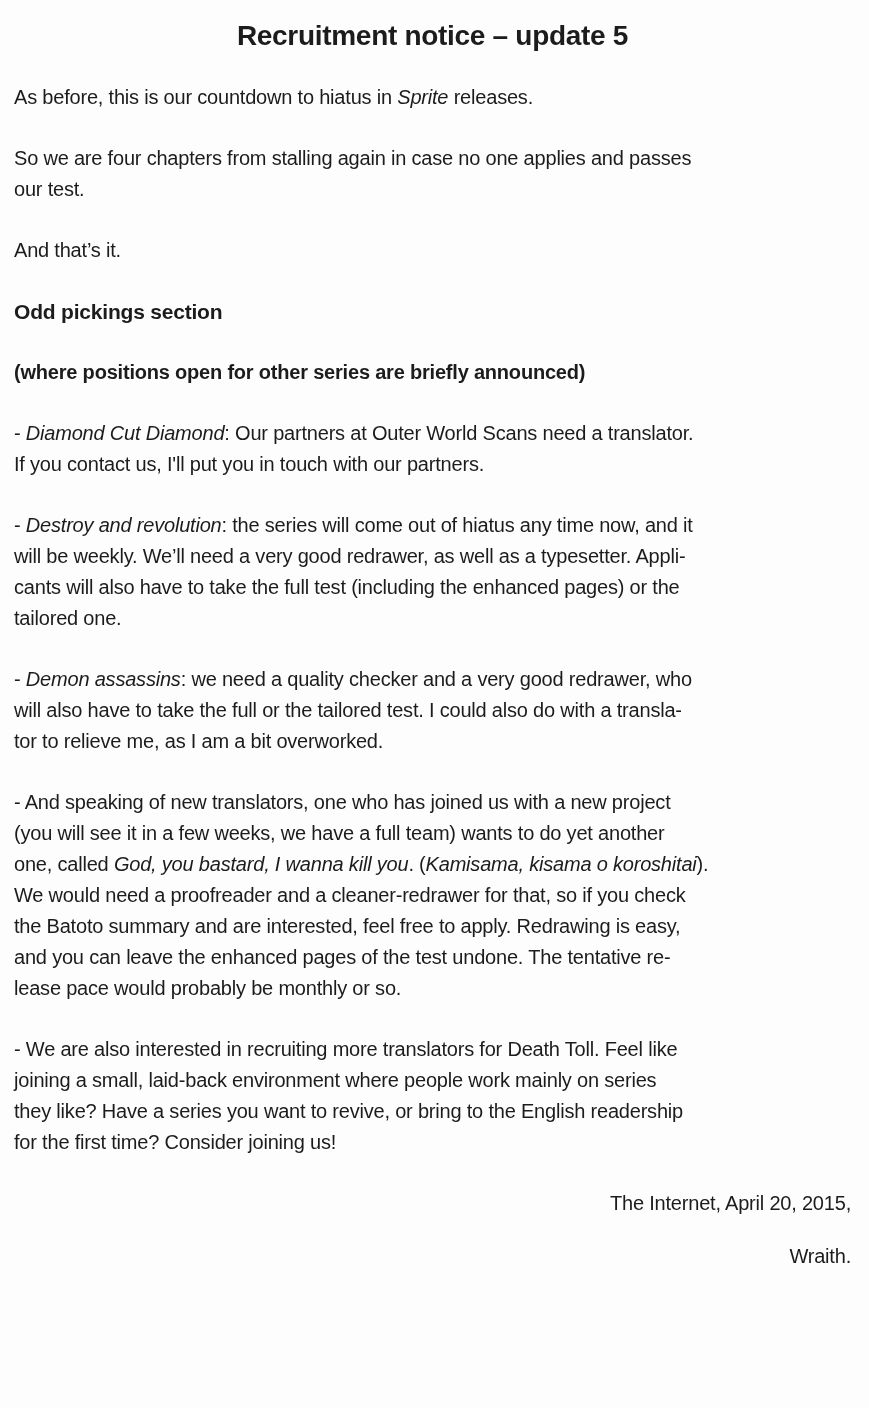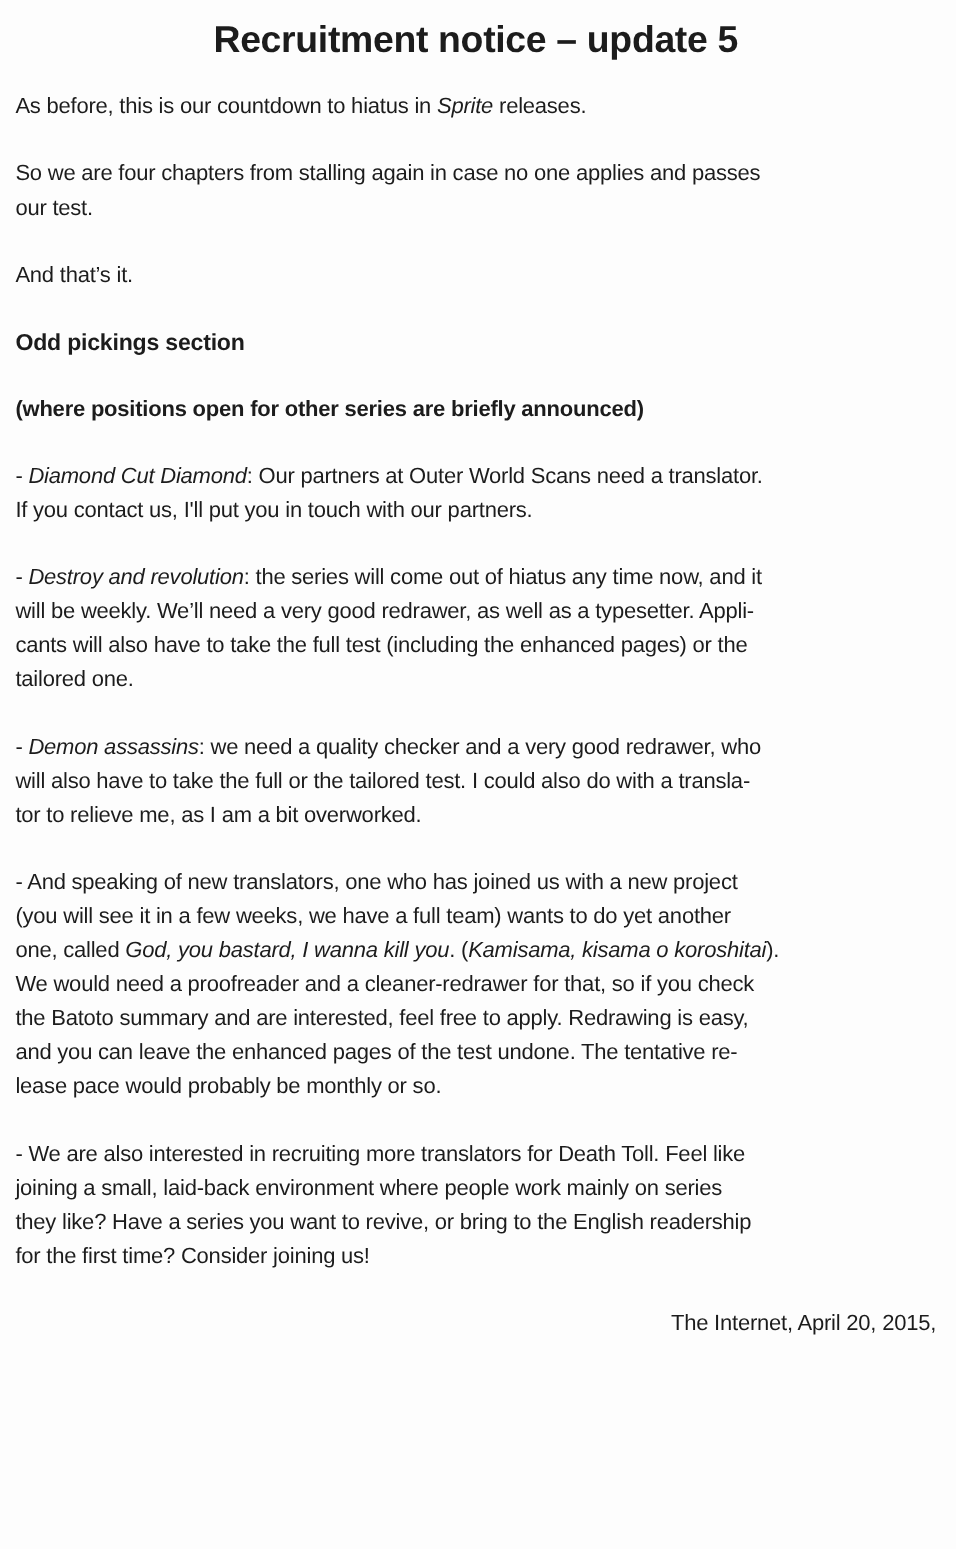--- a/index.html
+++ b/index.html
@@ -9,21 +9,21 @@
     min-height: 1408px;
     padding: 10px 18px 24px 14px;
     background: #fdfdfd;
     color: #1c1c1c;
     font-family: "Liberation Sans", sans-serif;
     font-size: 20px;
     line-height: 31px;
     letter-spacing: -0.2px;
   }
   h1.title {
-    font-size: 34px;
+    font-size: 28px;
     line-height: 40px;
     font-weight: 700;
     text-align: center;
     margin: 6px 0 26px;
     letter-spacing: -0.3px;
   }
   p.para {
     margin: 0 0 30px;
     white-space: pre-line; 
   }
@@ -79,14 +79,15 @@
 and you can leave the enhanced pages of the test undone. The tentative re-
 lease pace would probably be monthly or so.</span></p>
 
   <p class="para">- We are also interested in recruiting more translators for Death Toll. Feel like
 joining a small, laid-back environment where people work mainly on series
 they like? Have a series you want to revive, or bring to the English readership
 for the first time? Consider joining us!</p>
 
   <p class="para right dateline">The Internet, April 20, 2015,</p>
 
+  <p class="para right signature">Wraith.</p>
 
 </div>
 
 </body></html>

